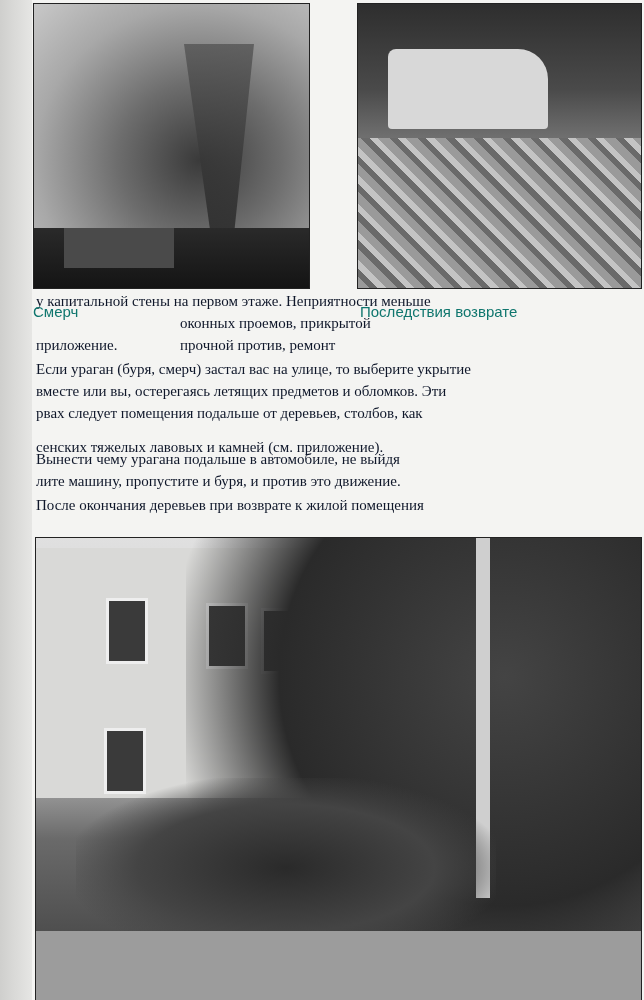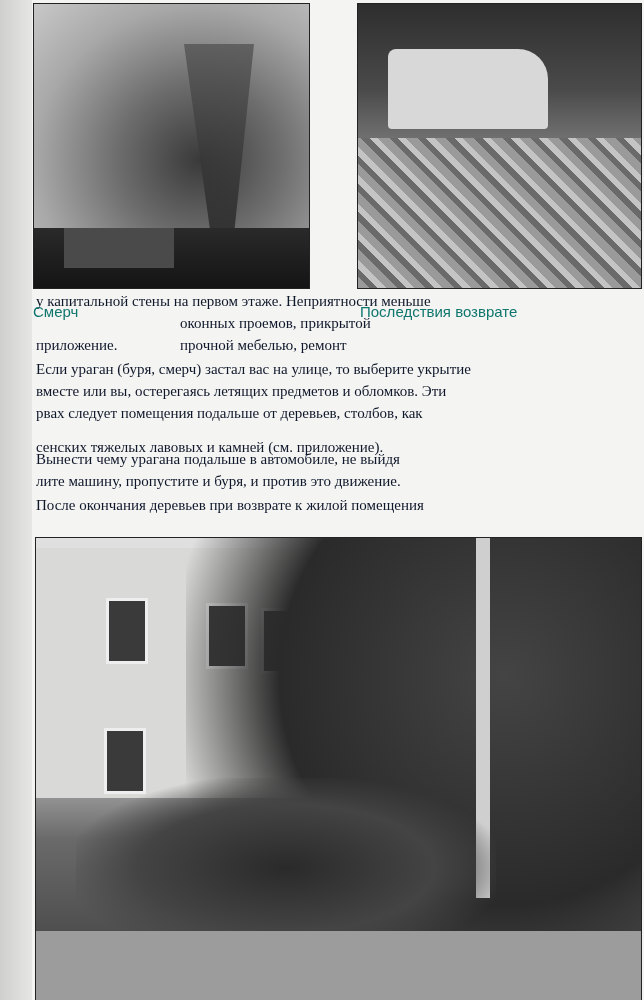--- a/index.html
+++ b/index.html
@@ -23,21 +23,21 @@
 .p3 .fallen{position:absolute;left:40px;top:240px;width:420px;height:180px;background:radial-gradient(ellipse,#2a2a2a 0%,#444 50%,transparent 75%);}
 .p3 .road{position:absolute;left:0;bottom:0;width:100%;height:70px;background:#9c9c9c;}
 </style>
 </head>
 <body>
 
 <div class="margin"></div>
 
 <div>
   <div class="ghost" style="top:290px">у капитальной стены на первом этаже. Неприятности меньше</div>
-  <div class="ghost" style="top:312px;left:180px;width:200px">оконных проемов, прикрытой прочной мебелью, ремонт</div>
+  <div class="ghost" style="top:312px;left:180px;width:200px">оконных проемов, прикрытой прочной против, ремонт</div>
   <div class="ghost" style="top:334px">приложение.</div>
   <div class="ghost" style="top:358px">Если ураган (буря, смерч) застал вас на улице, то выберите укрытие</div>
   <div class="ghost" style="top:380px">вместе или вы, остерегаясь летящих предметов и обломков. Эти</div>
   <div class="ghost" style="top:402px">рвах следует помещения подальше от деревьев, столбов, как</div>
   <div class="ghost" style="top:436px">сенских тяжелых лавовых и камней (см. приложение).</div>
   <div class="ghost" style="top:448px">Вынести чему урагана подальше в автомобиле, не выйдя</div>
   <div class="ghost" style="top:470px">лите машину, пропустите и буря, и против это движение.</div>
   <div class="ghost" style="top:494px">После окончания деревьев при возврате к жилой помещения</div>
 </div>
 

